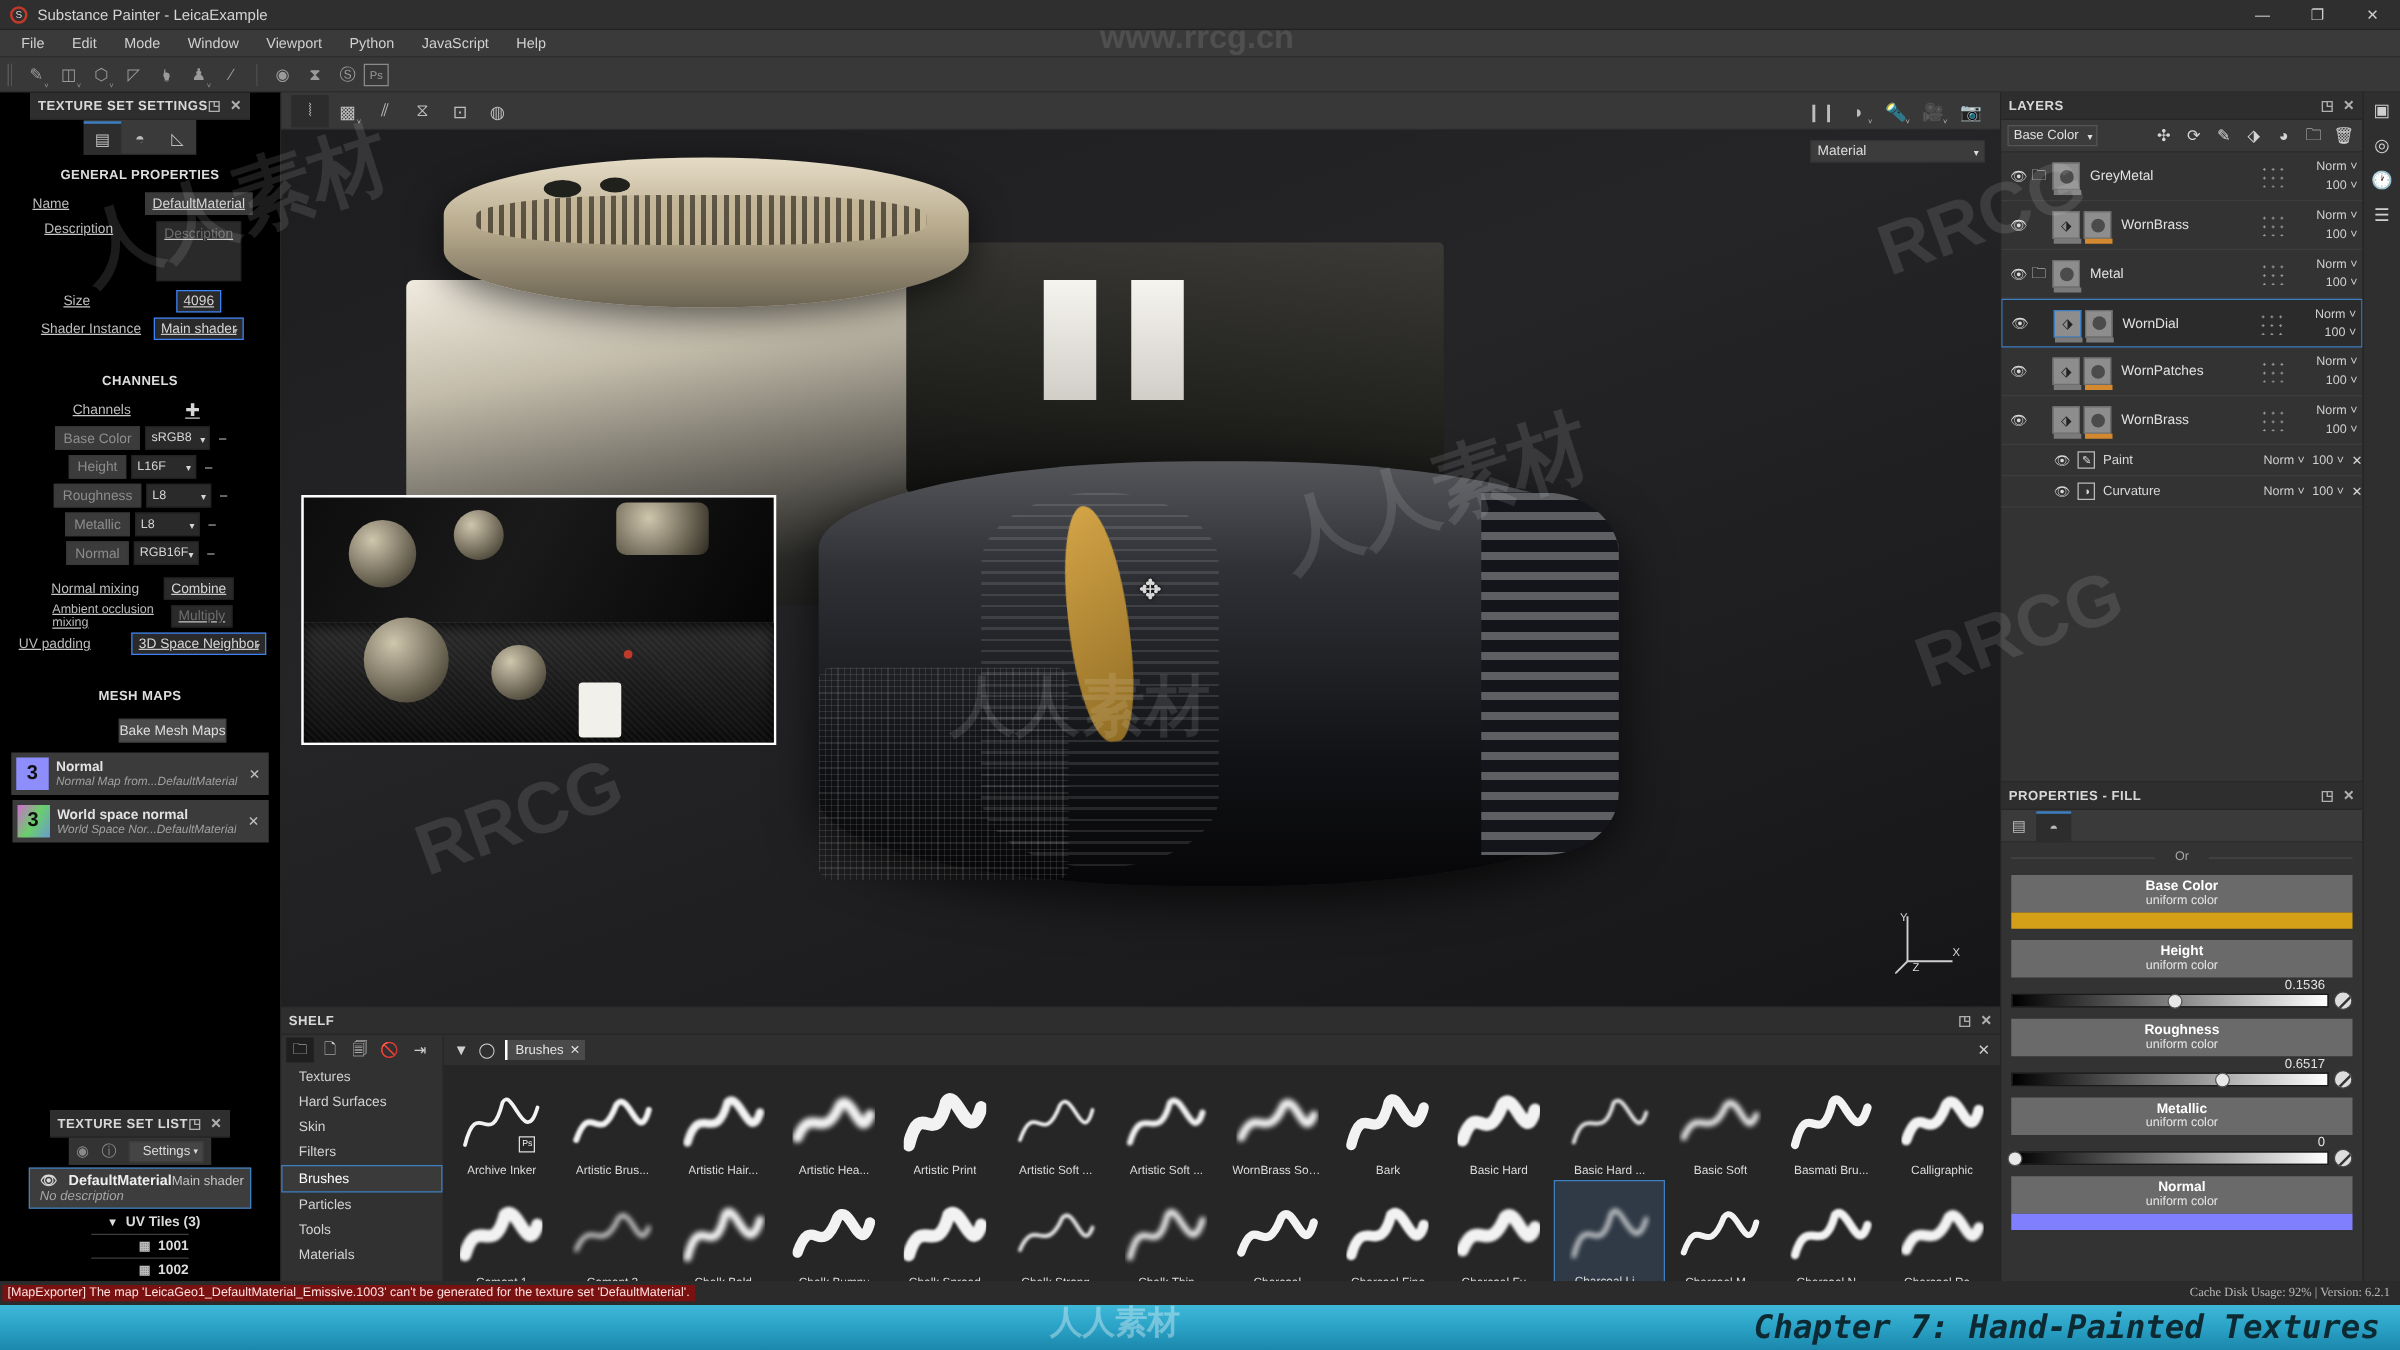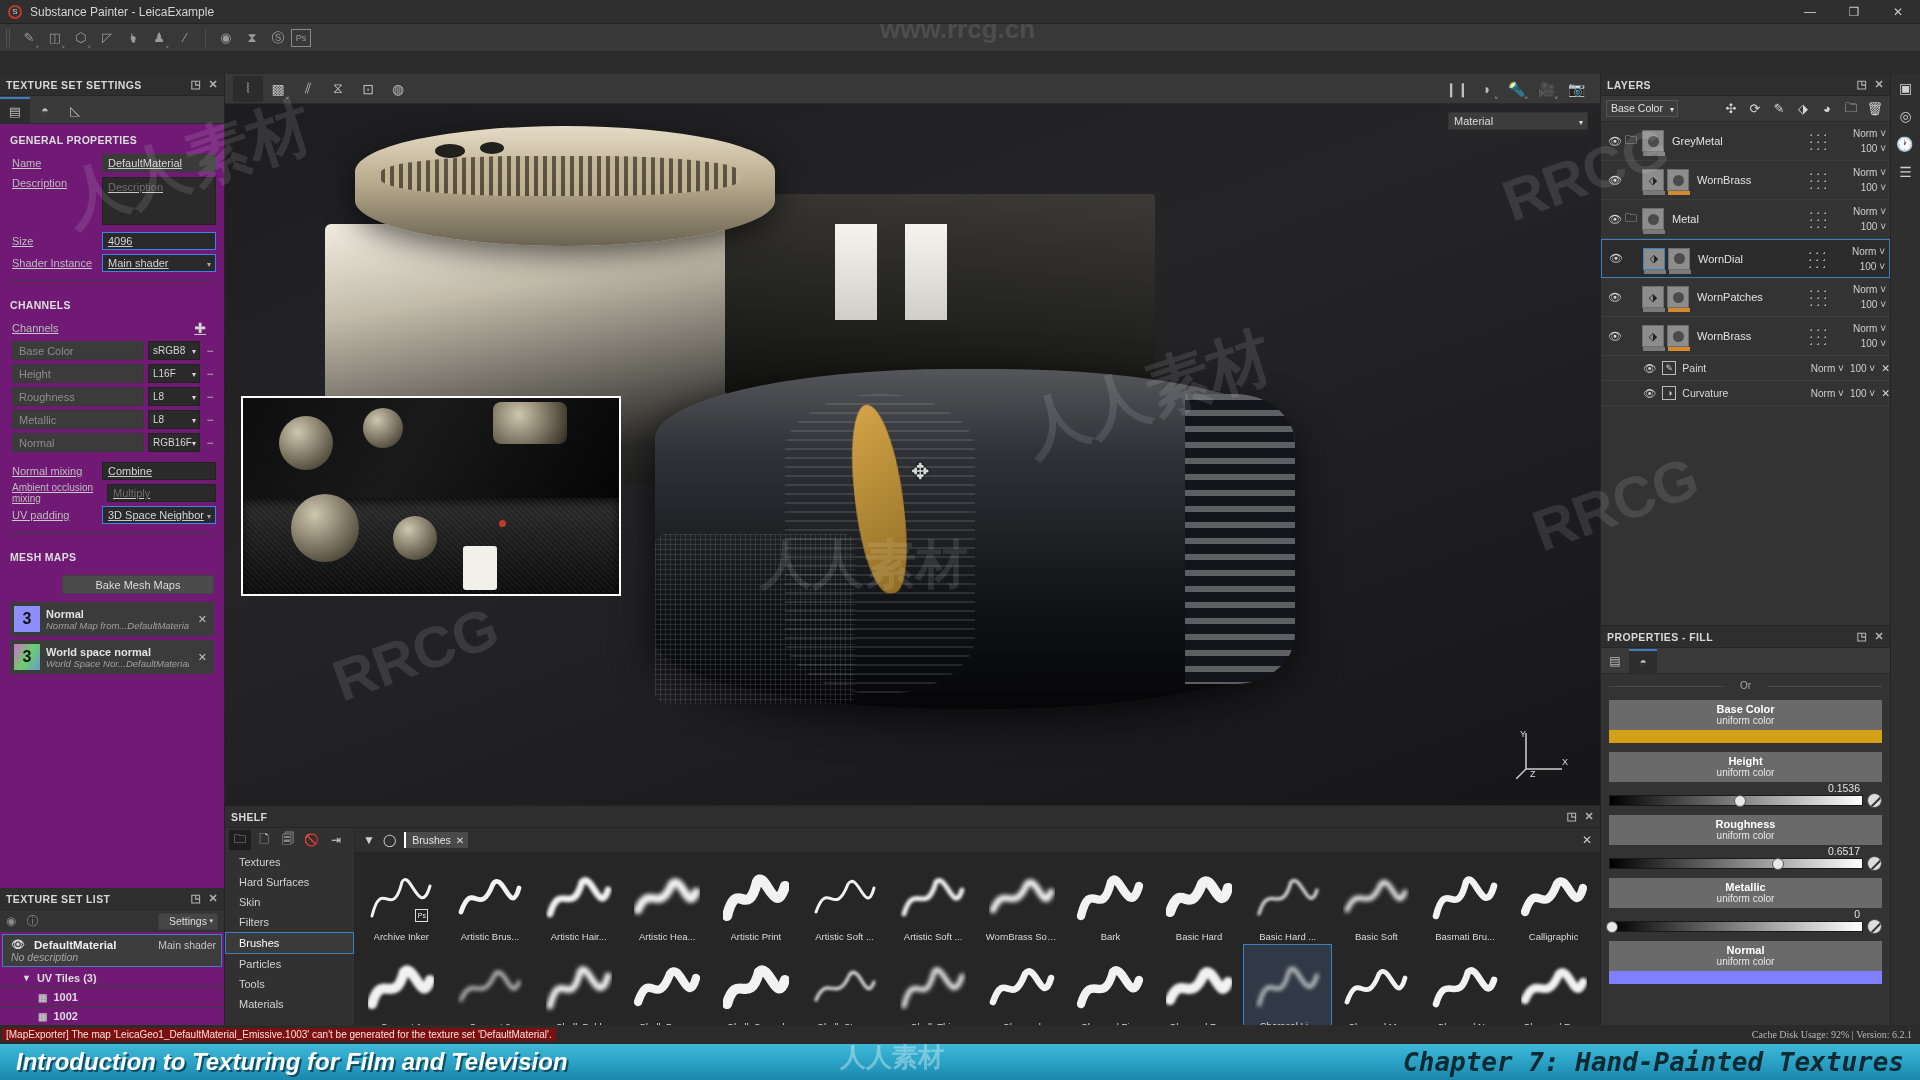--- a/index.html
+++ b/index.html
@@ -30,22 +30,22 @@
     justify-content:center; color:#9a9a9a; font-size:13px; position:relative; }
   .tb-ico .car { position:absolute; bottom:0px; right:3px; font-size:6px; }
   .tb-sep { width:1px; height:18px; background:#4d4d4d; margin:0 7px; }
   .tb-grip { width:6px; height:18px; margin-right:4px;
     background:repeating-linear-gradient(to right,#555 0 1px,transparent 1px 3px); }
 
   
   .body { position:absolute; top:74px; left:0; right:0; bottom:55px; display:flex; }
 
   
-  .leftdock { width:225px; background:#701a75; display:flex; flex-direction:column;
-    border-right:1px solid #242424; }
+  .leftdock { width:225px; background:#000000; display:flex; flex-direction:column;
+    border-right:1px solid #242424;align-items:center; }
   .panel-head { height:22px; background:#2e2e2e; display:flex; align-items:center;
     padding:0 6px; font-size:10.5px; font-weight:bold; letter-spacing:.4px;
     color:#d8d8d8; border-bottom:1px solid #262626; }
   .panel-head .sp { margin-left:auto; display:flex; gap:7px; color:#b0b0b0; font-size:11px; }
 
   .tset-tabs { height:28px; background:#3a3a3a; display:flex; align-items:flex-end;
     border-bottom:1px solid #2a2a2a; }
   .tt { width:30px; height:26px; display:flex; align-items:center; justify-content:center;
     color:#bbb; font-size:13px; }
   .tt.sel { background:#2d2d2d; border-top:2px solid #3d7fc1; }
@@ -303,20 +303,30 @@
   <div class="titlebar">
     <div class="logo">S</div>
     <div class="ttl">Substance Painter - LeicaExample</div>
     <div class="winbtns">
       <div>—</div>
       <div>❐</div>
       <div>✕</div>
     </div>
   </div>
 
+  <div class="menubar">
+    <div class="mi">File</div>
+    <div class="mi">Edit</div>
+    <div class="mi">Mode</div>
+    <div class="mi">Window</div>
+    <div class="mi">Viewport</div>
+    <div class="mi">Python</div>
+    <div class="mi">JavaScript</div>
+    <div class="mi">Help</div>
+  </div>
 
   <div class="toolbar">
     <div class="tb-grip"></div>
     <div class="tb-ico">✎<span class="car">˅</span></div>
     <div class="tb-ico">◫<span class="car">˅</span></div>
     <div class="tb-ico">⬡<span class="car">˅</span></div>
     <div class="tb-ico">◸</div>
     <div class="tb-ico">🖢</div>
     <div class="tb-ico">♟<span class="car">˅</span></div>
     <div class="tb-ico">⁄</div>
@@ -976,21 +986,20 @@
       <div>☰</div>
     </div>
   </div>
 
   <div class="statusbar">
     <span class="stat-err">[MapExporter] The map 'LeicaGeo1_DefaultMaterial_Emissive.1003' can't be generated for the texture set 'DefaultMaterial'.</span>
     <span class="stat-right">Cache Disk Usage:  92% | Version: 6.2.1</span>
   </div>
 
   <div class="banner">
-    <span class="l">Introduction to Texturing for Film and Television</span>
     <span class="r">Chapter 7: Hand-Painted Textures</span>
   </div>
 
   <div class="wm" style="left:880px;top:14px;font-size:26px">www.rrcg.cn</div>
   <div class="wm" style="left:60px;top:120px;font-size:64px;transform:rotate(-18deg)">人人素材</div>
   <div class="wm" style="left:1020px;top:350px;font-size:64px;transform:rotate(-18deg)">人人素材</div>
   <div class="wm" style="left:1500px;top:140px;font-size:58px;transform:rotate(-20deg)">RRCG</div>
   <div class="wm" style="left:1530px;top:470px;font-size:58px;transform:rotate(-20deg)">RRCG</div>
   <div class="wm" style="left:330px;top:620px;font-size:58px;transform:rotate(-20deg)">RRCG</div>
   <div class="wm" style="left:760px;top:530px;font-size:52px">人人素材</div>

